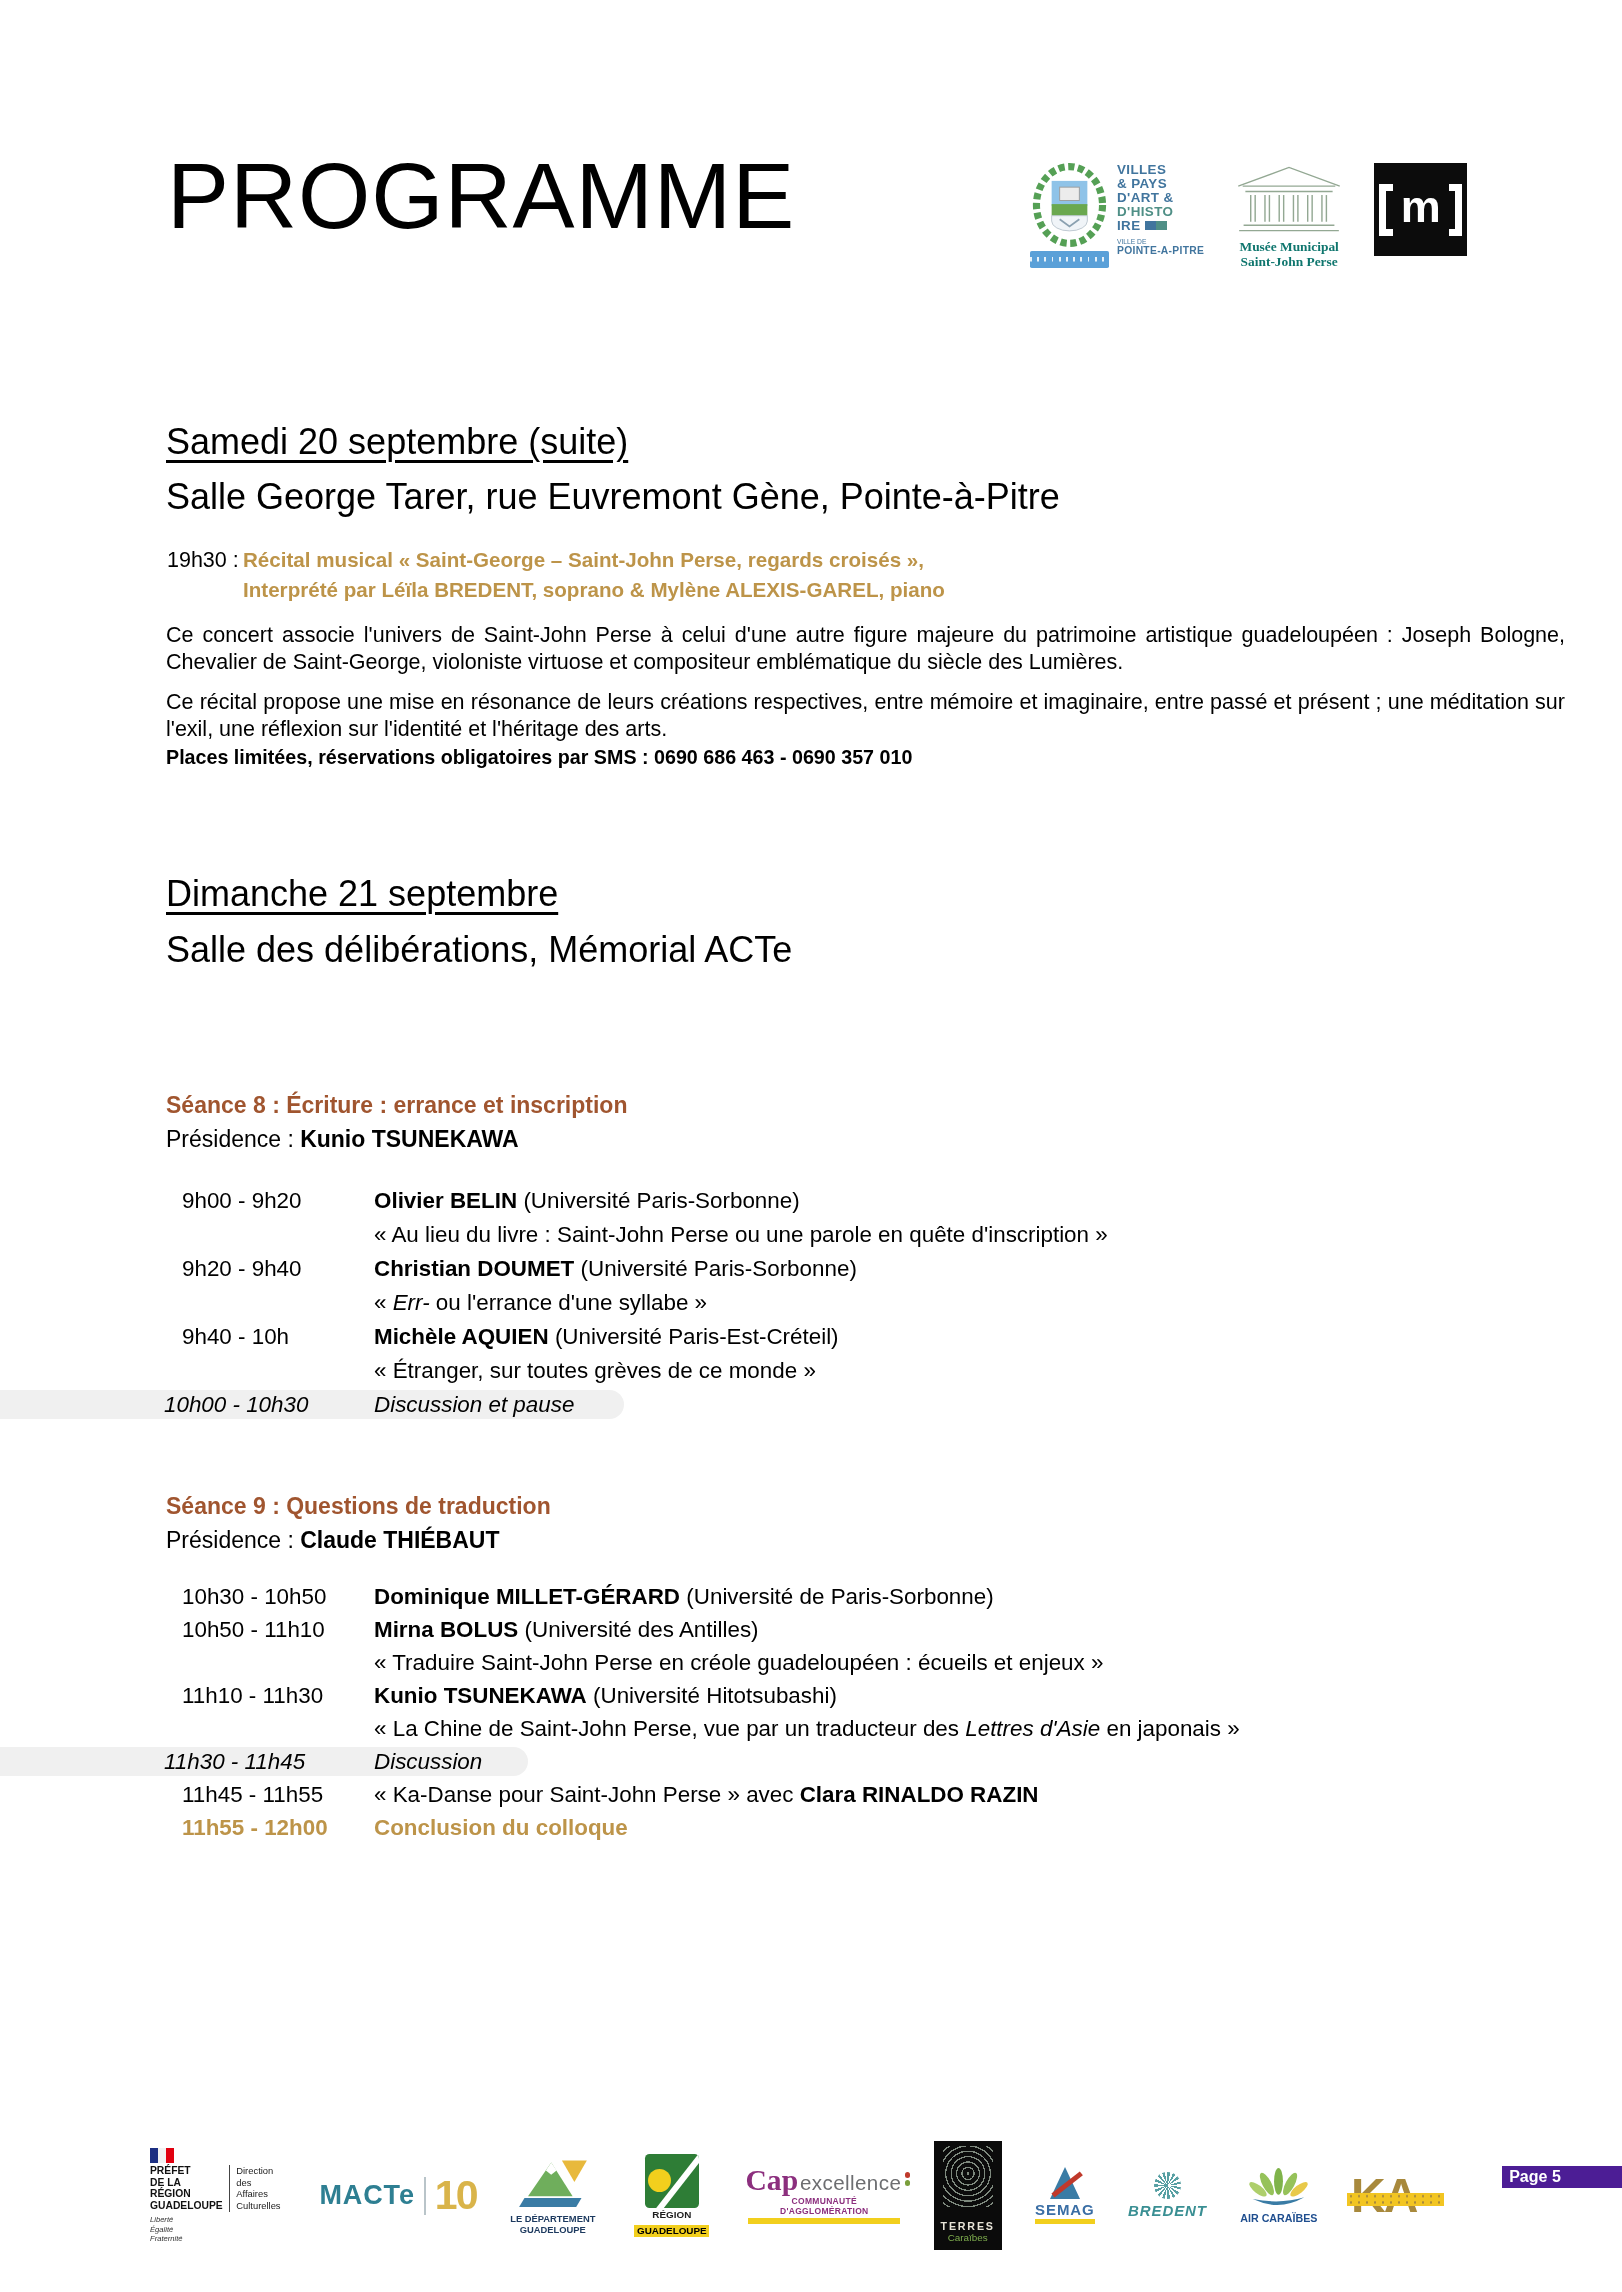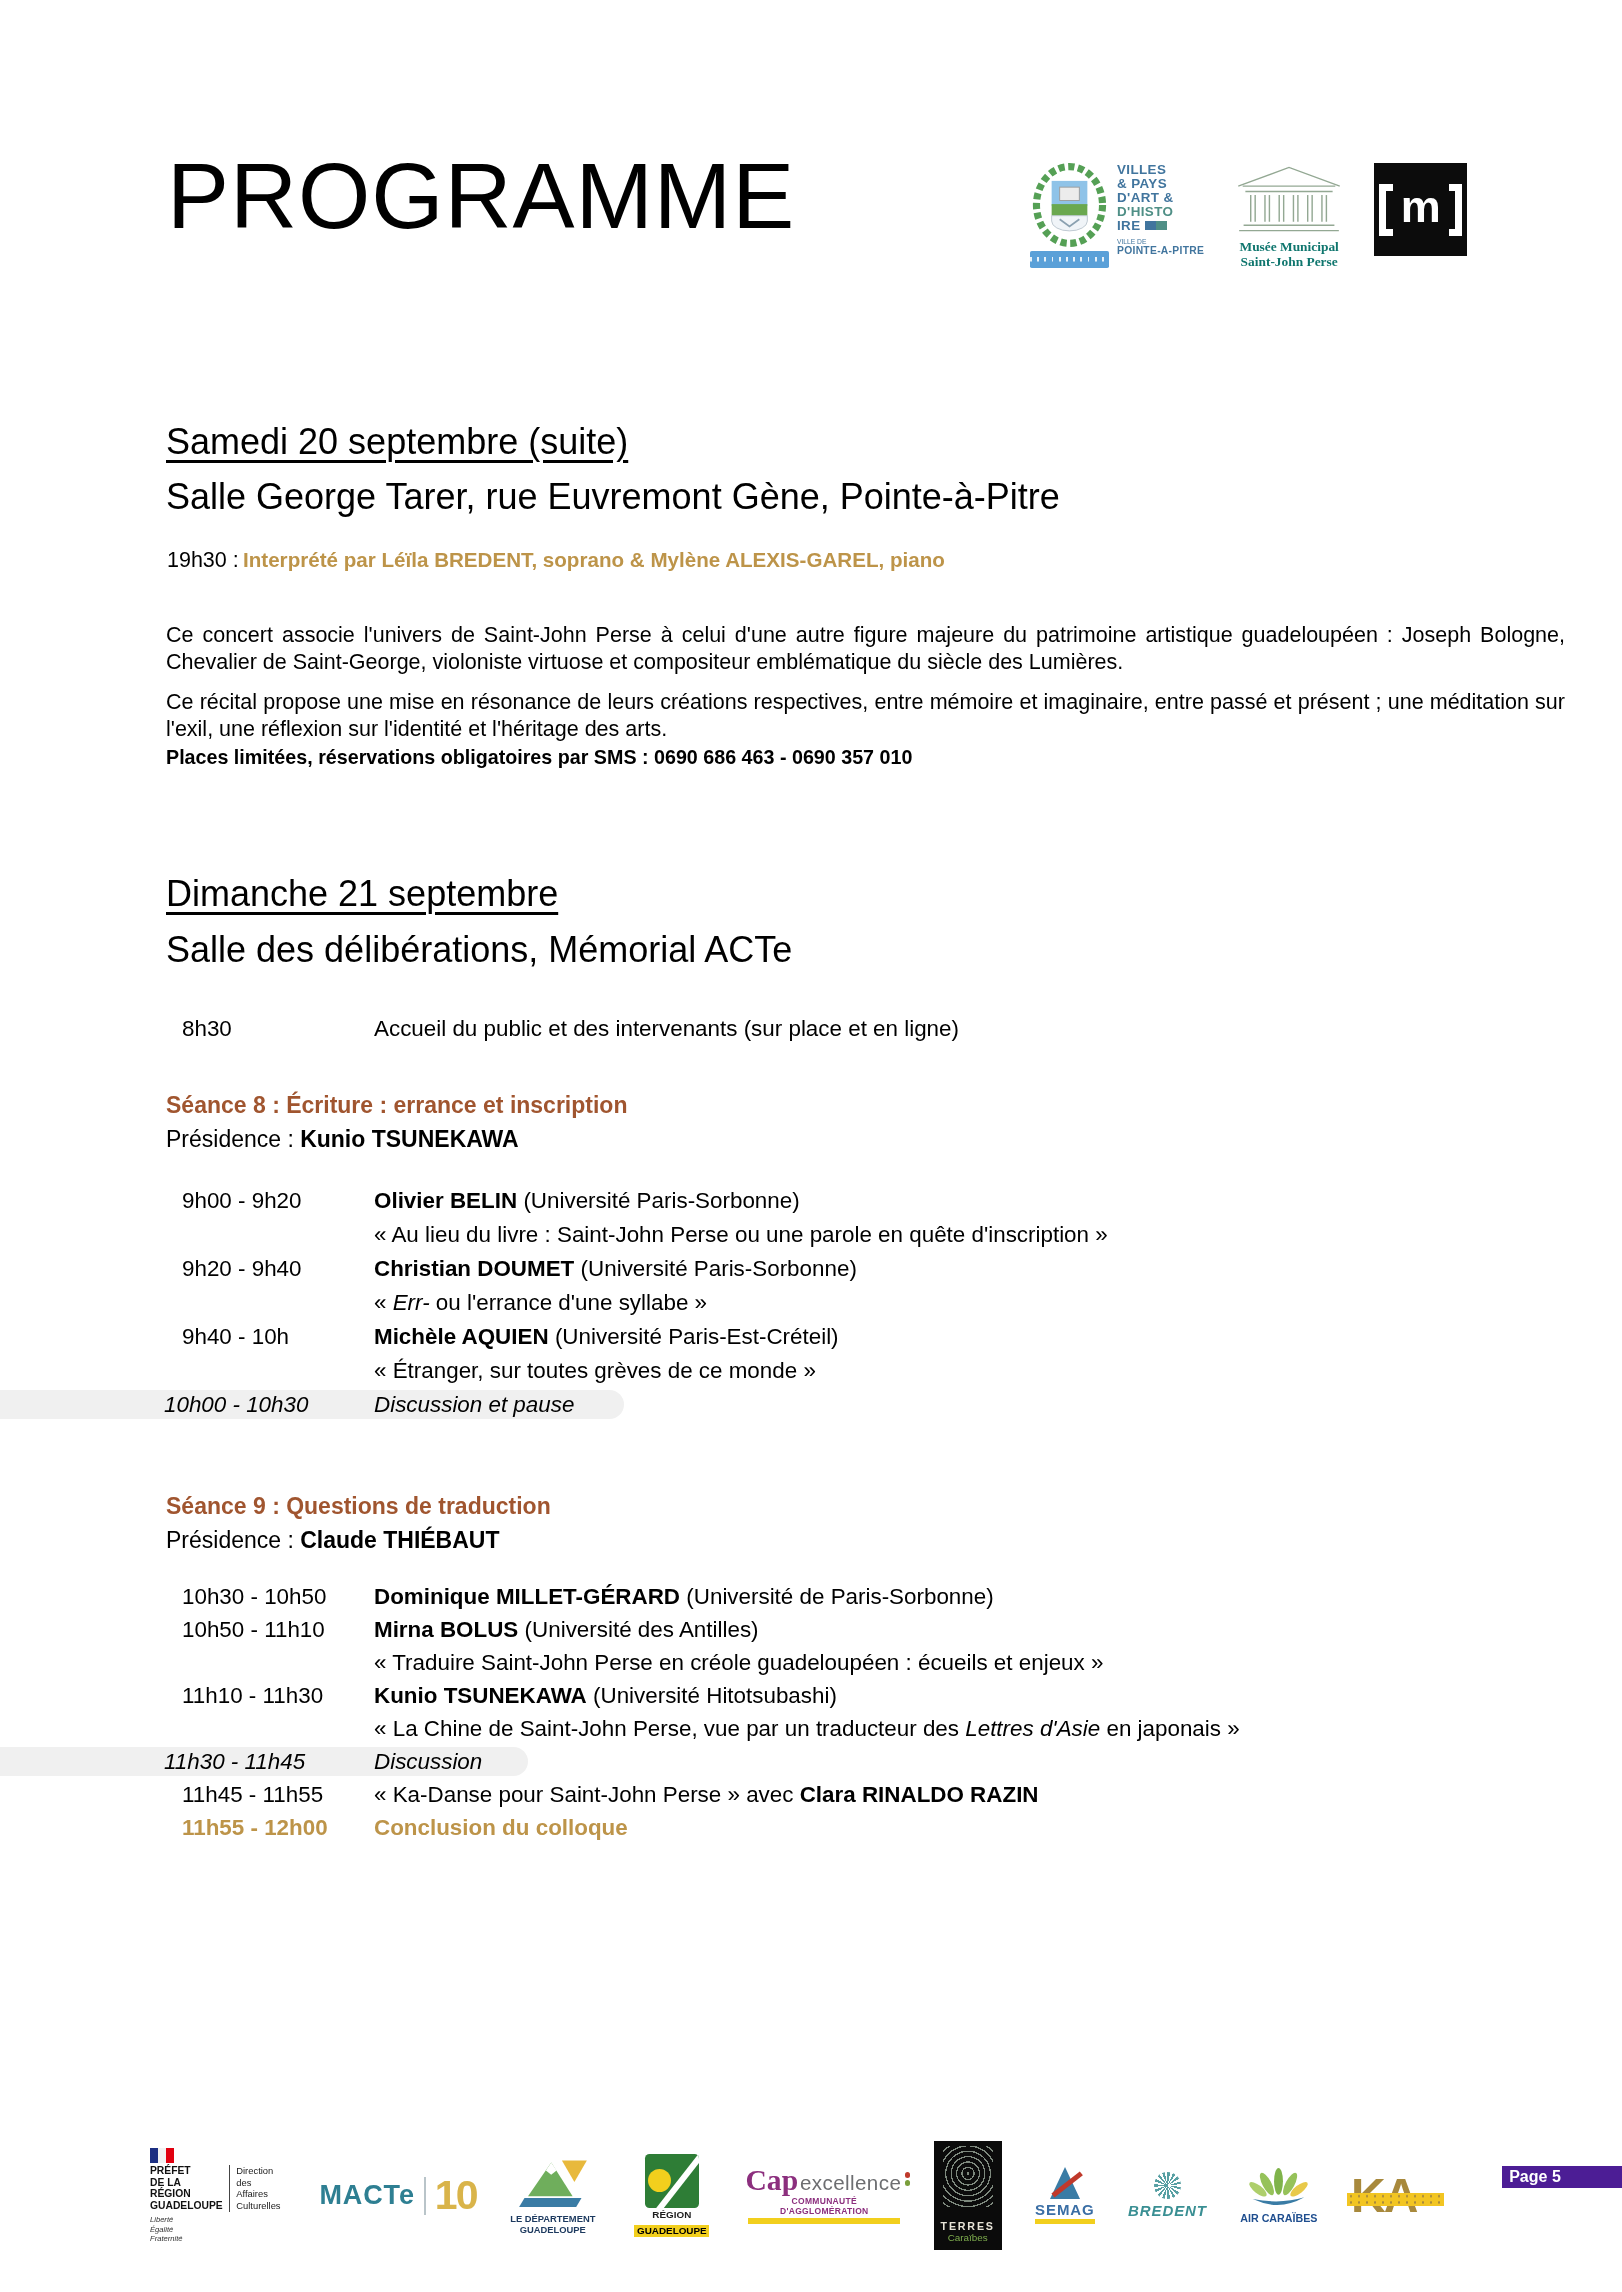--- a/index.html
+++ b/index.html
@@ -187,37 +187,32 @@
       <span class="mbr mbr-r"></span>
     </div>
   </div>
 
   <h2 class="abs date-h underl" style="top:421px;">Samedi 20 septembre (suite)</h2>
   <h2 class="abs date-h" style="top:476px;">Salle George Tarer, rue Euvremont Gène, Pointe-à-Pitre</h2>
 
   <div class="abs event">
     <div class="event-time">19h30 :</div>
     <div class="event-gold">
+      <div>Récital musical « Saint-George – Saint-John Perse, regards croisés »,</div>
       <div>Interprété par Léïla BREDENT, soprano &amp; Mylène ALEXIS-GAREL, piano</div>
     </div>
   </div>
 
   <p class="abs para" style="top:600px;">Ce concert associe l'univers de Saint-John Perse à celui d'une autre figure majeure du patrimoine artistique guadeloupéen : Joseph Bologne, Chevalier de Saint-George, violoniste virtuose et compositeur emblématique du siècle des Lumières.</p>
   <p class="abs para" style="top:667px;">Ce récital propose une mise en résonance de leurs créations respectives, entre mémoire et imaginaire, entre passé et présent ; une méditation sur l'exil, une réflexion sur l'identité et l'héritage des arts.</p>
   <div class="abs note">Places limitées, réservations obligatoires par SMS : 0690 686 463 - 0690 357 010</div>
 
   <h2 class="abs date-h underl" style="top:873px;">Dimanche 21 septembre</h2>
   <h2 class="abs date-h" style="top:929px;">Salle des délibérations, Mémorial ACTe</h2>
 
-  <div class="abs sched" style="top:1012px;">
-    <div class="sline">
-      <div class="t">8h30</div>
-      <div class="c">Accueil du public et des intervenants (sur place et en ligne)</div>
-    </div>
-  </div>
 
   <div class="abs seance-h" style="top:1092px;">Séance 8 : Écriture : errance et inscription</div>
   <div class="abs presid" style="top:1126px;">
     <span>Présidence :</span><b>Kunio TSUNEKAWA</b>
   </div>
 
   <div class="abs sched" style="top:1184px;">
     <div class="sline">
       <div class="t">9h00 - 9h20</div>
       <div class="c"><b>Olivier BELIN</b><span class="aff">(Université Paris-Sorbonne)</span></div>

